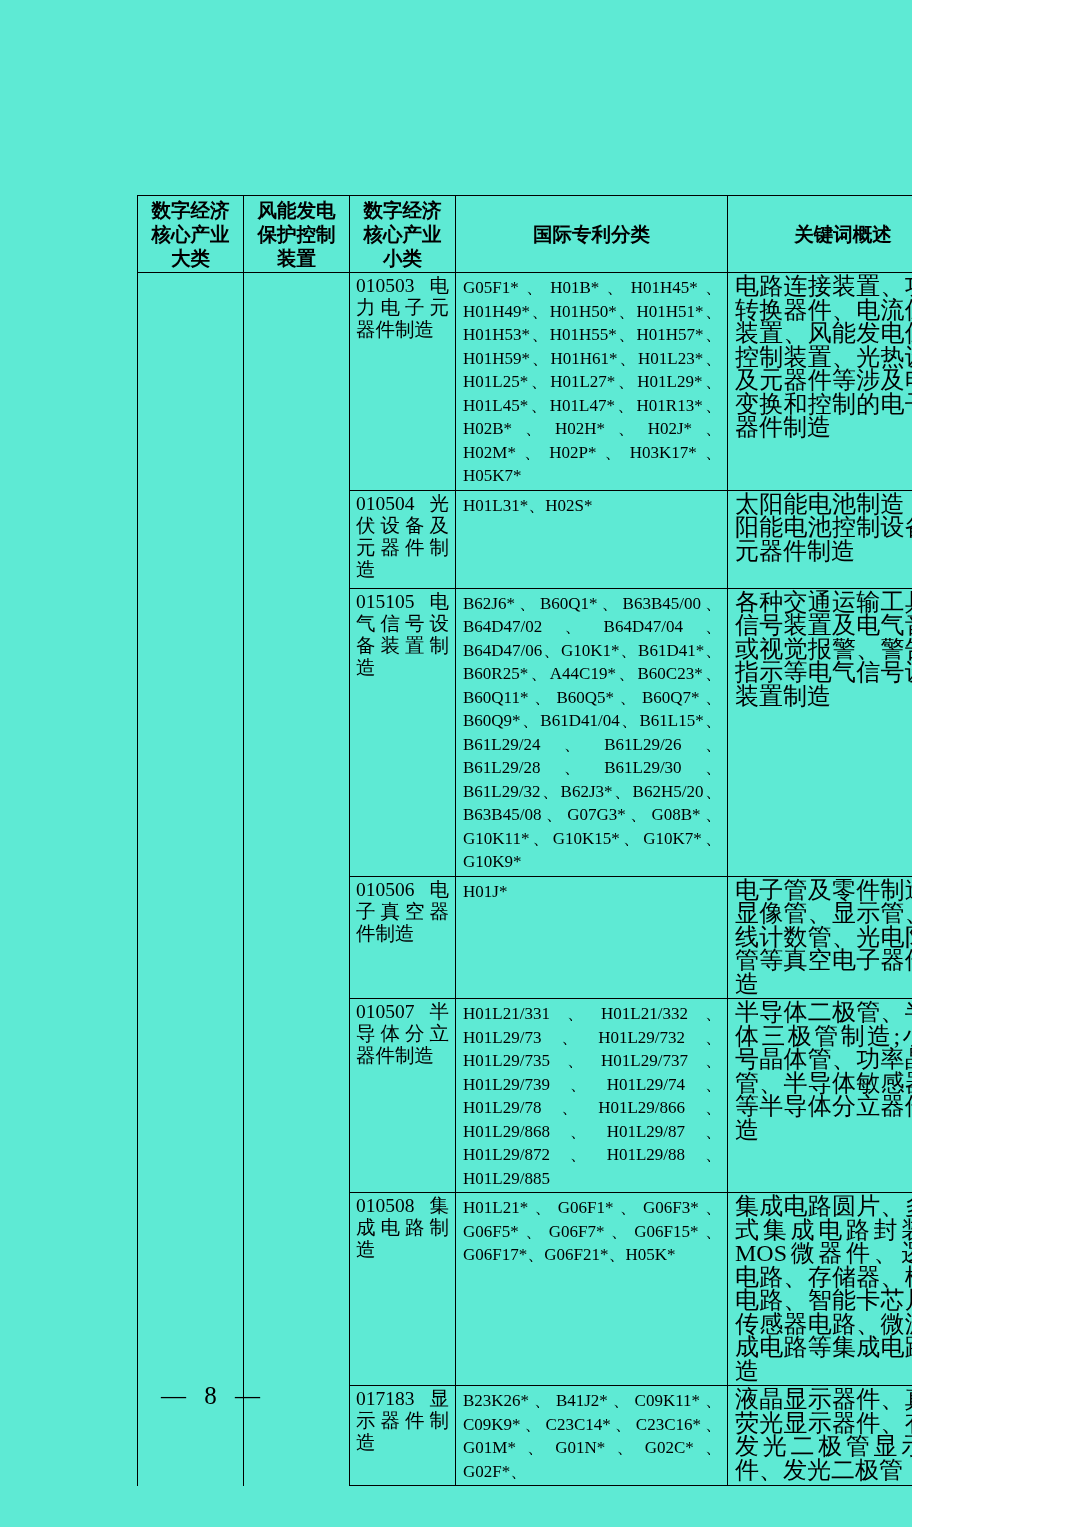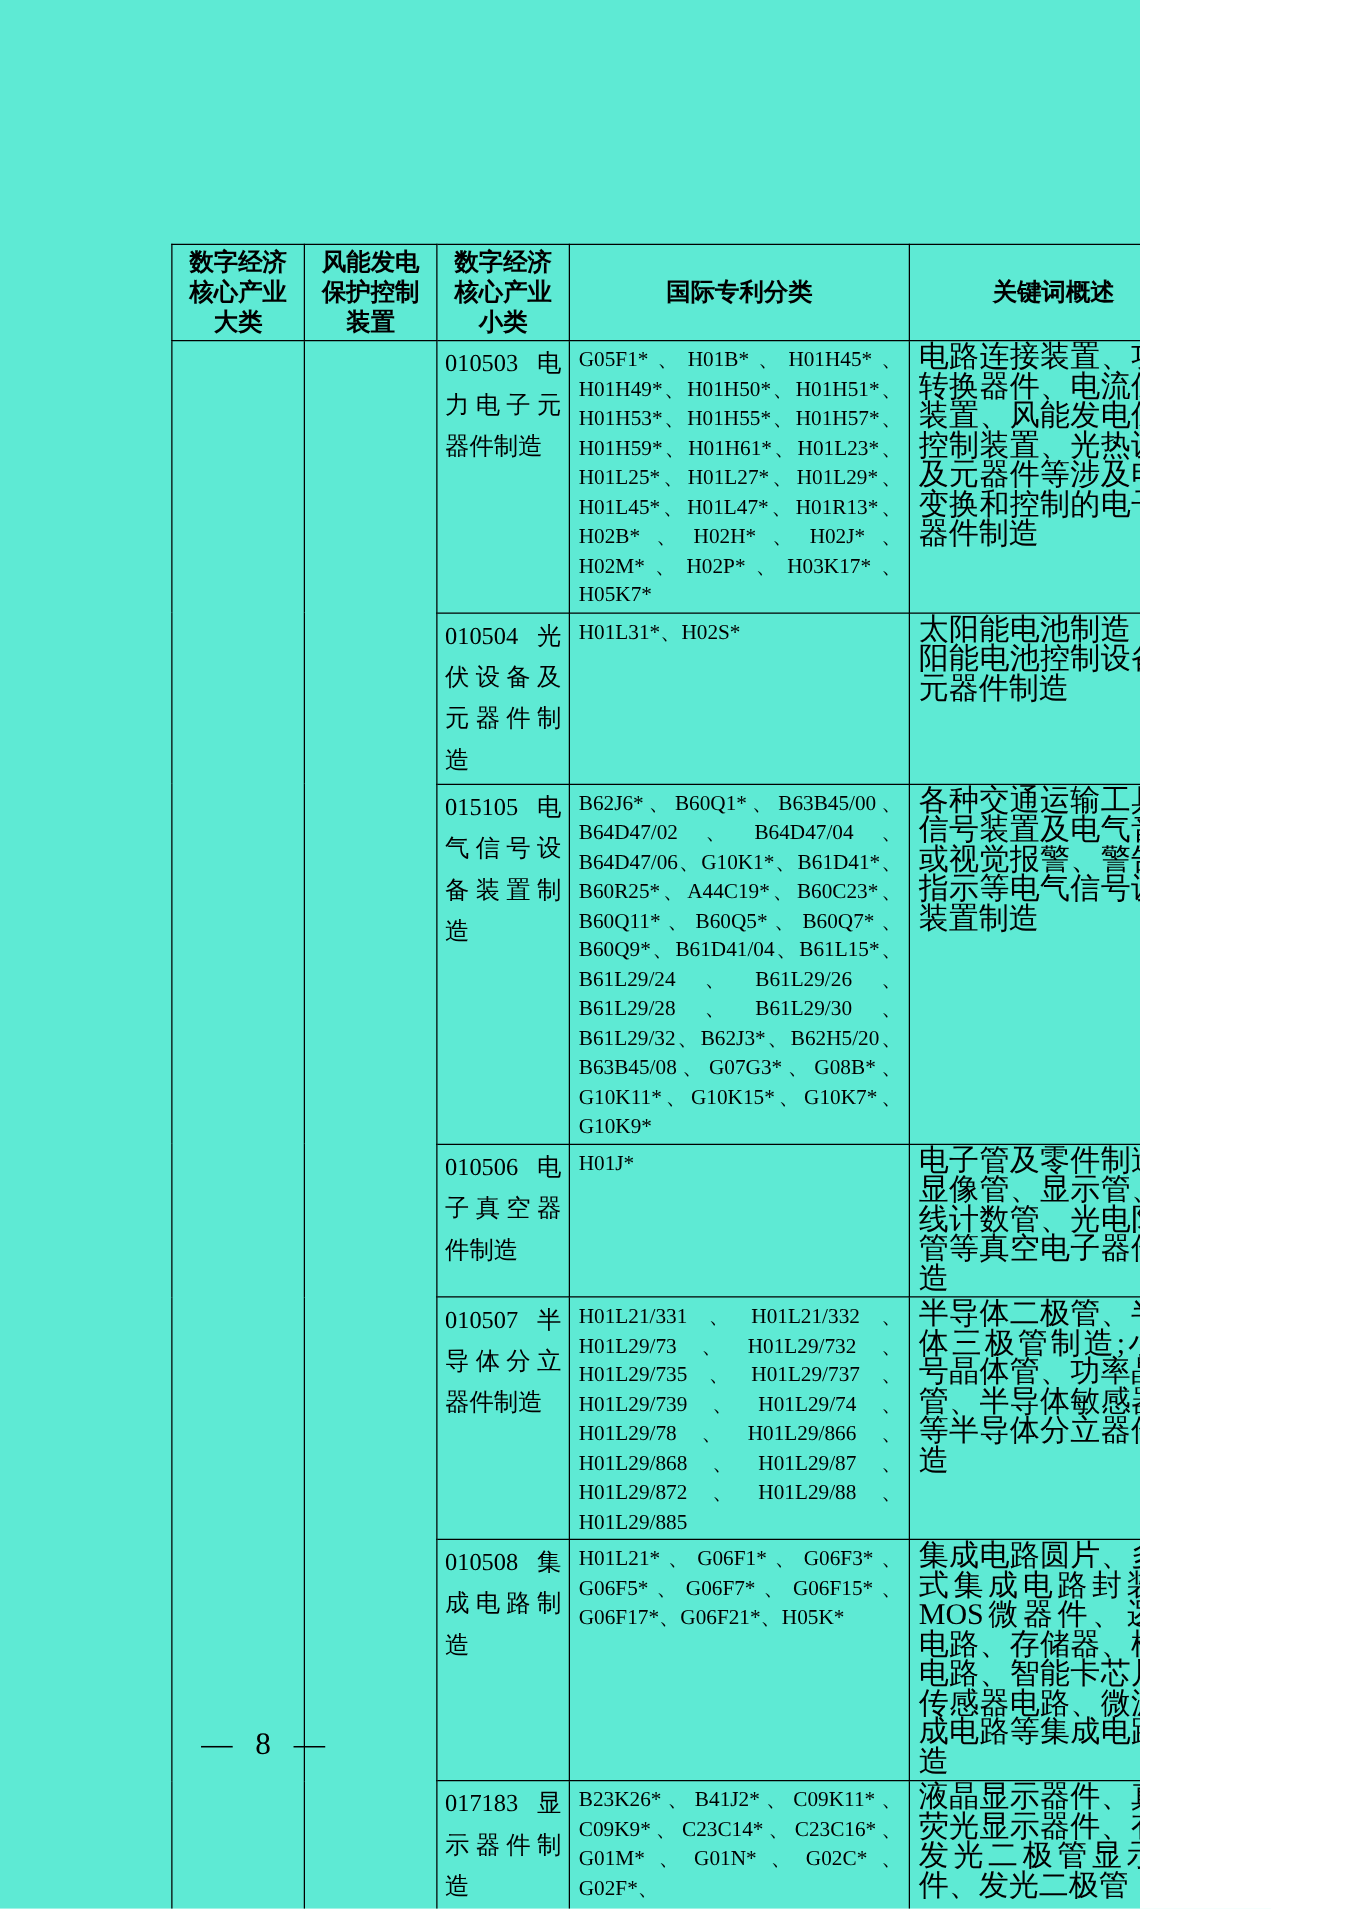--- a/index.html
+++ b/index.html
@@ -35,21 +35,21 @@
     font-size: 19.5px;
     line-height: 24px;
     text-align: center;
     vertical-align: middle;
     padding: 2px 5px;
   }
   tr.hdr { height: 74px; }
   td.cat { border-bottom: none; }
   td.small {
     font-size: 19.5px;
-    line-height: 33px;
+    line-height: 22px;
     padding: 2px 6px;
     text-align: justify;
     text-justify: inter-character;
   }
   td.ipc {
     font-size: 17px;
     line-height: 23.5px;
     padding: 3px 5px 2px 7px;
     text-align: justify;
     text-justify: inter-character;

